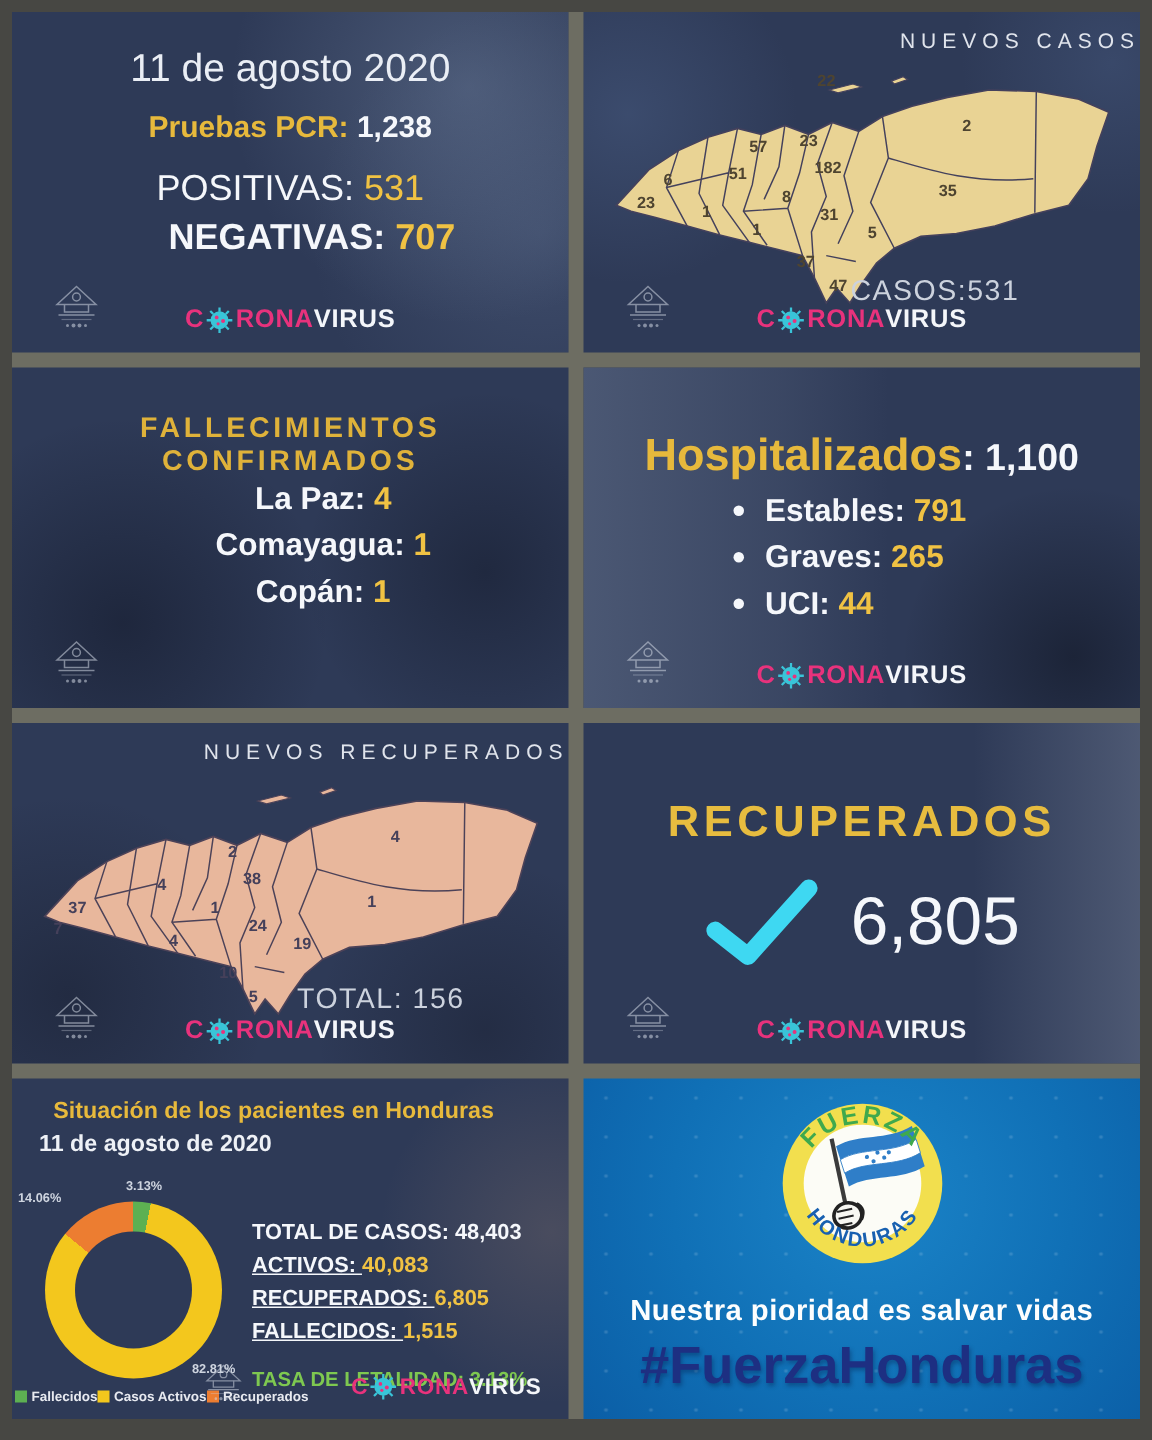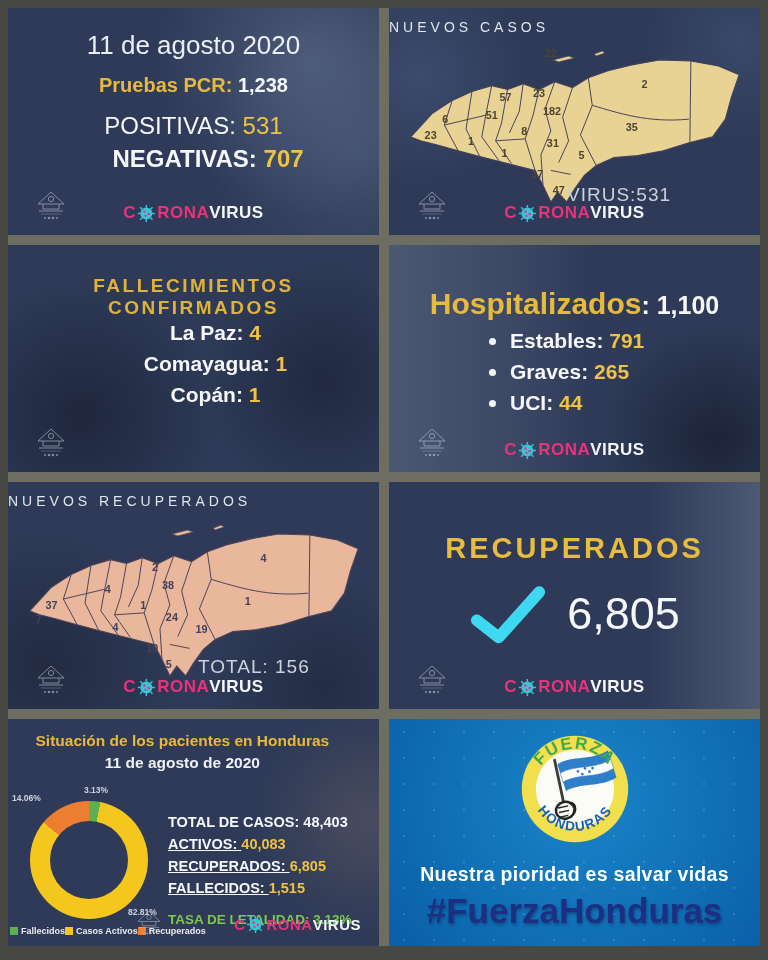--- a/index.html
+++ b/index.html
@@ -23,21 +23,21 @@
 
   
   .p-pcr .date{position:absolute;top:22px;width:100%;text-align:center;font-size:26px;color:#eaeef5;}
   .p-pcr .pcrline{position:absolute;top:66px;width:100%;text-align:center;font-size:20px;font-weight:bold;}
   .p-pcr .posline{position:absolute;top:104px;width:100%;text-align:center;font-size:24px;font-weight:normal;}
   .p-pcr .negline{position:absolute;top:137px;width:100%;text-align:center;font-size:24px;font-weight:bold;padding-left:29px;}
   .p-pcr .bgfx{background:radial-gradient(circle at 82% 22%,rgba(140,160,190,.30),rgba(140,160,190,0) 45%),
                radial-gradient(circle at 95% 65%,rgba(120,140,175,.22),rgba(120,140,175,0) 40%);}
 
   
-  .map-title{position:absolute;top:11px;width:100%;text-align:left;font-size:14px;
+  .map-title{position:absolute;top:11px;width:100%;text-align:right;font-size:14px;
              letter-spacing:4px;color:#e0e4ec;font-weight:500;}
   .map-svg{position:absolute;top:26px;left:8px;}
   .map-total{position:absolute;font-size:19px;letter-spacing:1px;color:#ccd2dd;font-weight:500;}
   .p-casos .map-total{left:178px;top:176px;}
   .p-recup .map-total{left:190px;top:174px;}
   .map-casos path.land{fill:#e9d394;stroke:#44415c;stroke-width:1.1;}
   .map-casos path.line{fill:none;stroke:#44415c;stroke-width:1;}
   .map-casos text{fill:#4e4430;font-size:11px;font-weight:bold;}
   .map-casos .isl{fill:#e9d394;stroke:#44415c;stroke-width:.8;}
   .map-recup path.land{fill:#e8b79c;stroke:#4c4258;stroke-width:1.1;}
@@ -73,22 +73,22 @@
   .p-rec6 .title{position:absolute;top:50px;width:100%;text-align:center;font-size:29px;
                  font-weight:bold;letter-spacing:3px;color:#e7bc3f;}
   .p-rec6 .row{position:absolute;top:100px;width:100%;display:flex;align-items:center;
                justify-content:center;gap:20px;}
   .p-rec6 .num{font-size:45px;color:#f5f7fb;}
   .p-rec6 .bgfx{background:linear-gradient(90deg,rgba(140,150,170,0) 70%,rgba(150,160,180,.30) 100%);}
 
   
   .p-sit .title{position:absolute;top:13px;width:94%;text-align:center;font-size:15.5px;
                 font-weight:bold;color:#e7b93c;}
-  .p-sit .date{position:absolute;top:35px;width:94%;text-align:center;font-size:15.5px;
-               font-weight:bold;color:#eef1f6;}
+  .p-sit .date{position:absolute;top:35px;width:94%;text-align:left;font-size:15.5px;
+               font-weight:bold;color:#eef1f6;padding-left:18px;}
   .p-sit .donut{position:absolute;left:22px;top:82px;width:118px;height:118px;border-radius:50%;}
   .p-sit .hole{position:absolute;left:20px;top:20px;width:78px;height:78px;border-radius:50%;background:#2e3a57;}
   .p-sit .pct{position:absolute;font-size:8.5px;font-weight:bold;color:#ced4df;}
   .p-sit .pct.g{left:76px;top:66px;}
   .p-sit .pct.o{left:4px;top:74px;}
   .p-sit .pct.y{left:120px;top:188px;}
   .p-sit .stats{position:absolute;left:160px;top:92px;font-size:14.5px;font-weight:bold;line-height:22px;}
   .p-sit .stats .u{text-decoration:underline;}
   .p-sit .tasa{margin-top:10px;color:#7ec850;font-size:13.5px;}
   .p-sit .legend{position:absolute;left:2px;bottom:10px;display:flex;align-items:center;
@@ -180,21 +180,21 @@
             <text x="126" y="92">8</text>
             <text x="28" y="96">23</text>
             <text x="152" y="104">31</text>
             <text x="72" y="102">1</text>
             <text x="106" y="114">1</text>
             <text x="184" y="116">5</text>
             <text x="136" y="136">37</text>
             <text x="158" y="152">47</text>
           </g>
     </svg>
-    <div class="map-total">VIRUS:531</div>
+    <div class="map-total">CASOS:531</div>
     <span class="seal"><svg width="34" height="32" viewBox="0 0 34 32">
             <g stroke="#cfd6e2" fill="none" stroke-width="1">
               <path d="M17,3 L30,15 L4,15 Z"></path>
               <circle cx="17" cy="10" r="2.6"></circle>
               <path d="M9,15 v5 h16 v-5 M5,22 h24"></path>
             </g>
             <path d="M7,25 h20" stroke="#cfd6e2" stroke-width=".8" opacity=".6"></path>
             <g fill="#cfd6e2">
               <circle cx="11" cy="29" r="1"></circle>
               <circle cx="15" cy="29" r="1.3"></circle>

